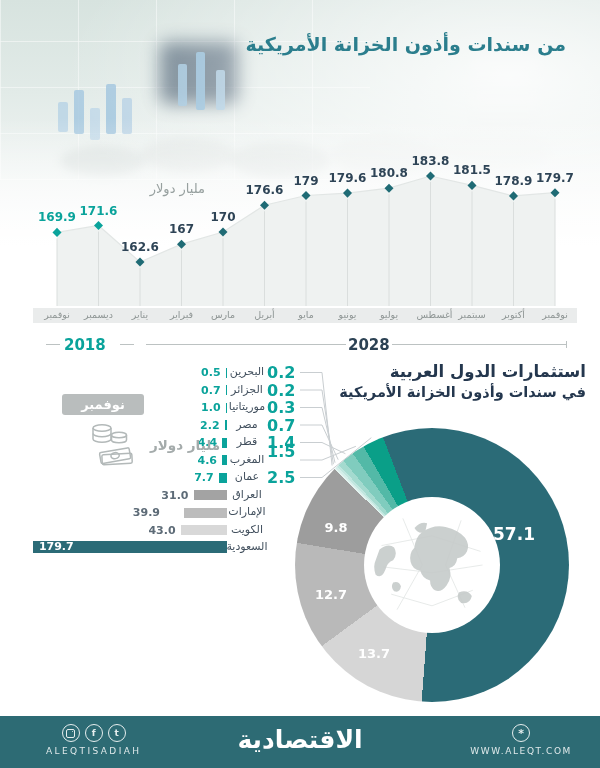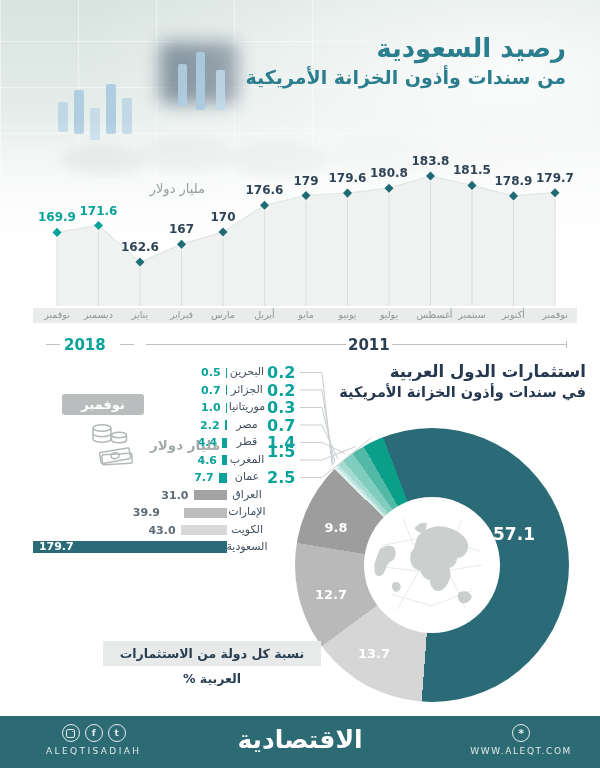--- a/index.html
+++ b/index.html
@@ -104,21 +104,20 @@
     <div class="coin" style="left:430px;top:128px;width:120px;height:44px;background:#e4e8e6;opacity:.4;"></div>
     <div class="stackc" style="left:470px;top:58px;width:70px;height:14px;background:#e9edec;opacity:.5;"></div>
     <div class="stackc" style="left:466px;top:76px;width:74px;height:14px;background:#e4e9e8;opacity:.5;"></div>
     <div class="stackc" style="left:470px;top:94px;width:70px;height:14px;background:#e9edec;opacity:.5;"></div>
     <div class="stackc" style="left:468px;top:112px;width:72px;height:14px;background:#e4e9e8;opacity:.5;"></div>
     <div class="photo-fade2"></div>
     <div class="photo-fade"></div>
   </div>
 
   <div class="title">
-    <div class="l1">رصيد السعودية</div>
     <div class="l2">من سندات وأذون الخزانة الأمريكية</div>
   </div>
 
   <div class="unitlab">مليار دولار</div>
   <svg id="linechart" width="600" height="360" viewBox="0 0 600 360">
       <polygon points="57,232.39849999999996 98.5,225.505 140,262 181.5,244.158 223,231.993 264.5,205.23000000000002 306,195.498 347.5,193.065 389,188.19899999999996 430.5,176.03399999999993 472,185.3605 513.5,195.90349999999995 555,192.65950000000004 555,306 57,306" fill="#eef1f0" opacity="0.95"></polygon>
       <polyline points="57,232.39849999999996 98.5,225.505 140,262 181.5,244.158 223,231.993 264.5,205.23000000000002 306,195.498 347.5,193.065 389,188.19899999999996 430.5,176.03399999999993 472,185.3605 513.5,195.90349999999995 555,192.65950000000004" fill="none" stroke="#e2e6e5" stroke-width="1.2"></polyline>
       <line x1="57" y1="238.4" x2="57" y2="306" stroke="#dadedd" stroke-width="1"></line>
       <line x1="98.5" y1="231.5" x2="98.5" y2="306" stroke="#dadedd" stroke-width="1"></line>
       <line x1="140" y1="268.0" x2="140" y2="306" stroke="#dadedd" stroke-width="1"></line>
@@ -173,21 +172,21 @@
       <span class="month" style="left: 408.5px; text-align: right;">أغسطس</span>
       <span class="month" style="left: 450px;">سبتمبر</span>
       <span class="month" style="left: 491.5px;">أكتوبر</span>
       <span class="month" style="left: 533px;">نوفمبر</span>
     </div>
 
   <div class="yline" style="left:46px;top:344px;width:14px;"></div>
   <div class="ylab y2018" style="left:64px;top:336px;width:50px;">2018</div>
   <div class="yline" style="left:120px;top:344px;width:14px;"></div>
   <div class="yline" style="left:146px;top:344px;width:200px;"></div>
-  <div class="ylab y2019" style="left:348px;top:336px;width:40px;">2011</div>
+  <div class="ylab y2019" style="left:348px;top:336px;width:40px;">2028</div>
   <div class="yline" style="left:392px;top:344px;width:174px;"></div>
   <div class="ytick" style="left:566px;top:341px;"></div>
 
   <div class="bars-title">
     <div class="t1">استثمارات الدول العربية</div>
     <div class="t2">في سندات وأذون الخزانة الأمريكية</div>
   </div>
   <div class="badge">نوفمبر 2019</div>
   <svg class="moneyicon" width="58" height="46" viewBox="0 0 58 46">
     <g fill="none" stroke="#b3b9b9" stroke-width="1.5">
@@ -278,21 +277,20 @@
   <svg id="callouts" width="600" height="768" viewBox="0 0 600 768">
       <polyline points="300,372.5 322,372.5 332.1,465.5" fill="none" stroke="#c9ced1" stroke-width="1"></polyline>
       <polyline points="300,390 322,390 333.4,464.2" fill="none" stroke="#c9ced1" stroke-width="1"></polyline>
       <polyline points="300,407.5 322,407.5 335.0,462.7" fill="none" stroke="#c9ced1" stroke-width="1"></polyline>
       <polyline points="300,425 322,425 338.2,459.7" fill="none" stroke="#c9ced1" stroke-width="1"></polyline>
       <polyline points="300,442.5 322,442.5 345.4,453.7" fill="none" stroke="#c9ced1" stroke-width="1"></polyline>
       <polyline points="300,460 322,460 355.9,446.3" fill="none" stroke="#c9ced1" stroke-width="1"></polyline>
       <polyline points="300,477.5 322,477.5 371.3,437.7" fill="none" stroke="#c9ced1" stroke-width="1"></polyline>
     </svg>
 
-  <div class="note">نسبة كل دولة من الاستثمارات العربية %</div>
 
   <div class="footer">
     <div class="fleft">
       <div class="icons">
         <div class="cir">
             <span class="ig-sq">
               <span class="ig-dot"></span>
             </span>
           </div>
         <div class="cir">f</div>

